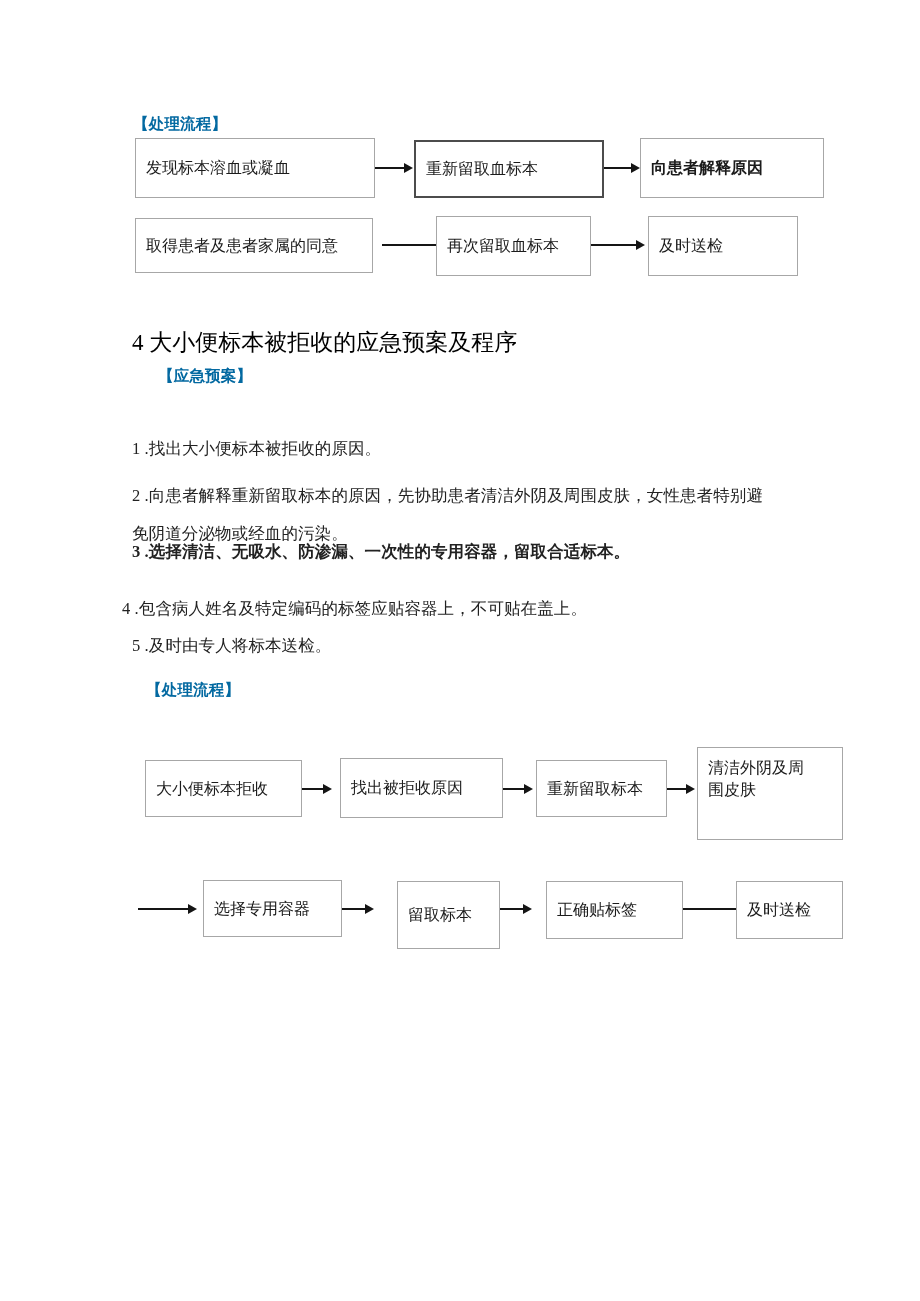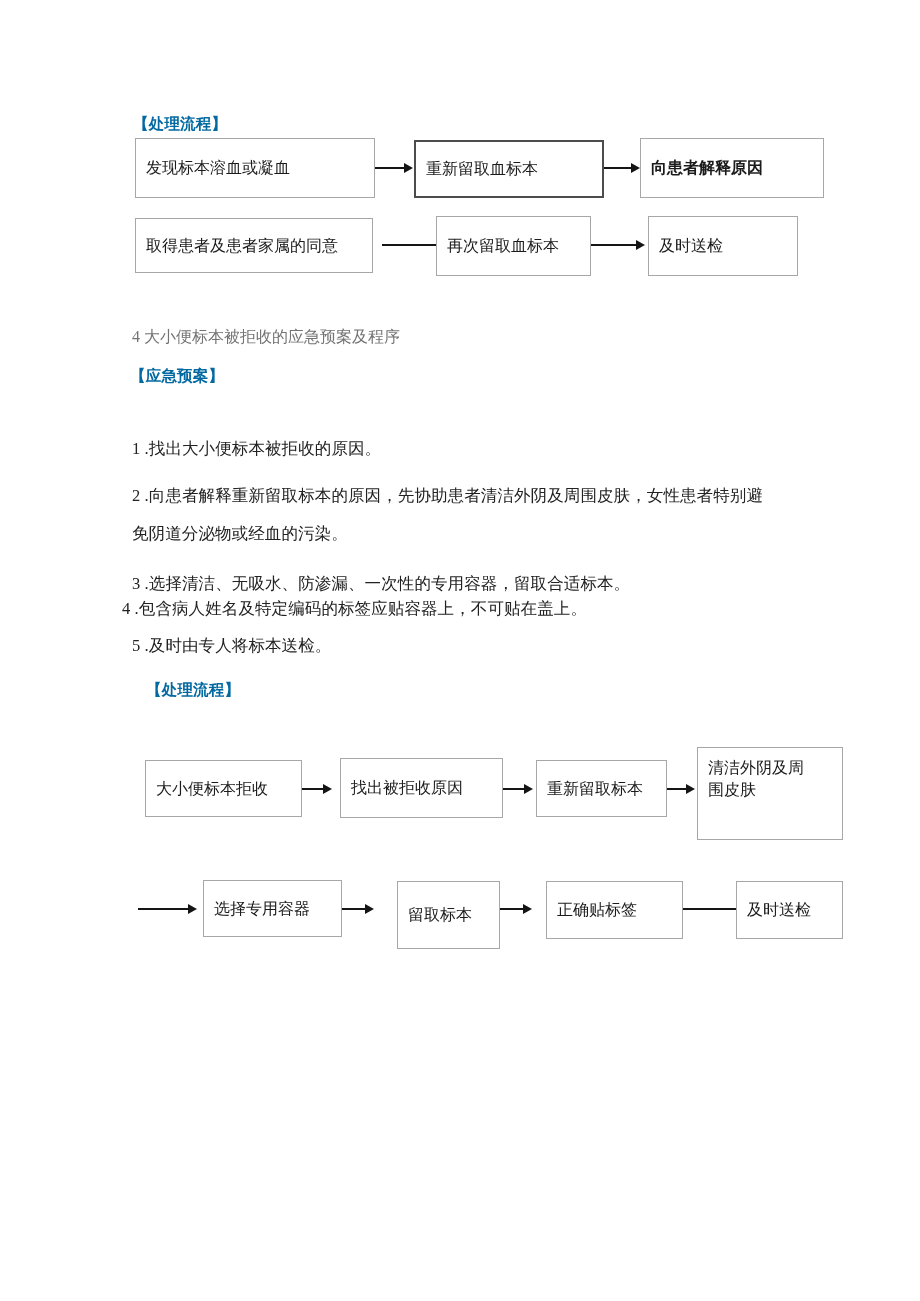--- a/index.html
+++ b/index.html
@@ -40,22 +40,22 @@
   .body-text {
     font-family: "Liberation Serif", "DejaVu Serif", serif;
     font-size: 16.5px;
     color: #222;
     line-height: 1.42;
     letter-spacing: 0.1px;
   }
   .body-text.num { white-space: nowrap; }
   .sec-title {
     font-family: "Liberation Serif", "DejaVu Serif", serif;
-    font-size: 16px;
-    color: #737373;
+    font-size: 23px;
+    color: #000000;
     white-space: nowrap;
   }
 
   
   .fbox {
     position: absolute;
     box-sizing: border-box;
     border: 1px solid #a7a7a7;
     background: #ffffff;
     font-family: "Liberation Sans", "DejaVu Sans", sans-serif;
@@ -121,29 +121,29 @@
 
   <div class="conn" style="left:591px; top:244px; width:52px;"></div>
   <div class="arrowhead" style="left:636px; top:240px;"></div>
 
   <div class="fbox" style="left:648px; top:216px; width:150px; height:60px;">
     <span>及时送检</span>
   </div>
 
   <div class="abs sec-title" style="left:132px; top:327px;">4 大小便标本被拒收的应急预案及程序</div>
 
-  <div class="abs bracket-head" style="left:130px; top:366px;">【应急预案】</div>
+  <div class="abs bracket-head" style="left:158px; top:366px;">【应急预案】</div>
 
   <div class="abs body-text num" style="left:132px; top:437px;">1 .找出大小便标本被拒收的原因。</div>
 
   <div class="abs body-text num" style="left:132px; top:484px;">2 .向患者解释重新留取标本的原因，先协助患者清洁外阴及周围皮肤，女性患者特别避</div>
 
   <div class="abs body-text num" style="left:132px; top:522px;">免阴道分泌物或经血的污染。</div>
 
-  <div class="abs body-text num" style="left:132px; top:572px;">3 .选择清洁、无吸水、防渗漏、一次性的专用容器，留取合适标本。</div>
+  <div class="abs body-text num" style="left:132px; top:540px;font-weight:bold;">3 .选择清洁、无吸水、防渗漏、一次性的专用容器，留取合适标本。</div>
 
   <div class="abs body-text num" style="left:122px; top:597px;">4 .包含病人姓名及特定编码的标签应贴容器上，不可贴在盖上。</div>
 
   <div class="abs body-text num" style="left:132px; top:634px;">5 .及时由专人将标本送检。</div>
 
   <div class="abs bracket-head" style="left:146px; top:680px;">【处理流程】</div>
 
   <div class="fbox" style="left:145px; top:760px; width:157px; height:57px;">
     <span>大小便标本拒收</span>
   </div>

